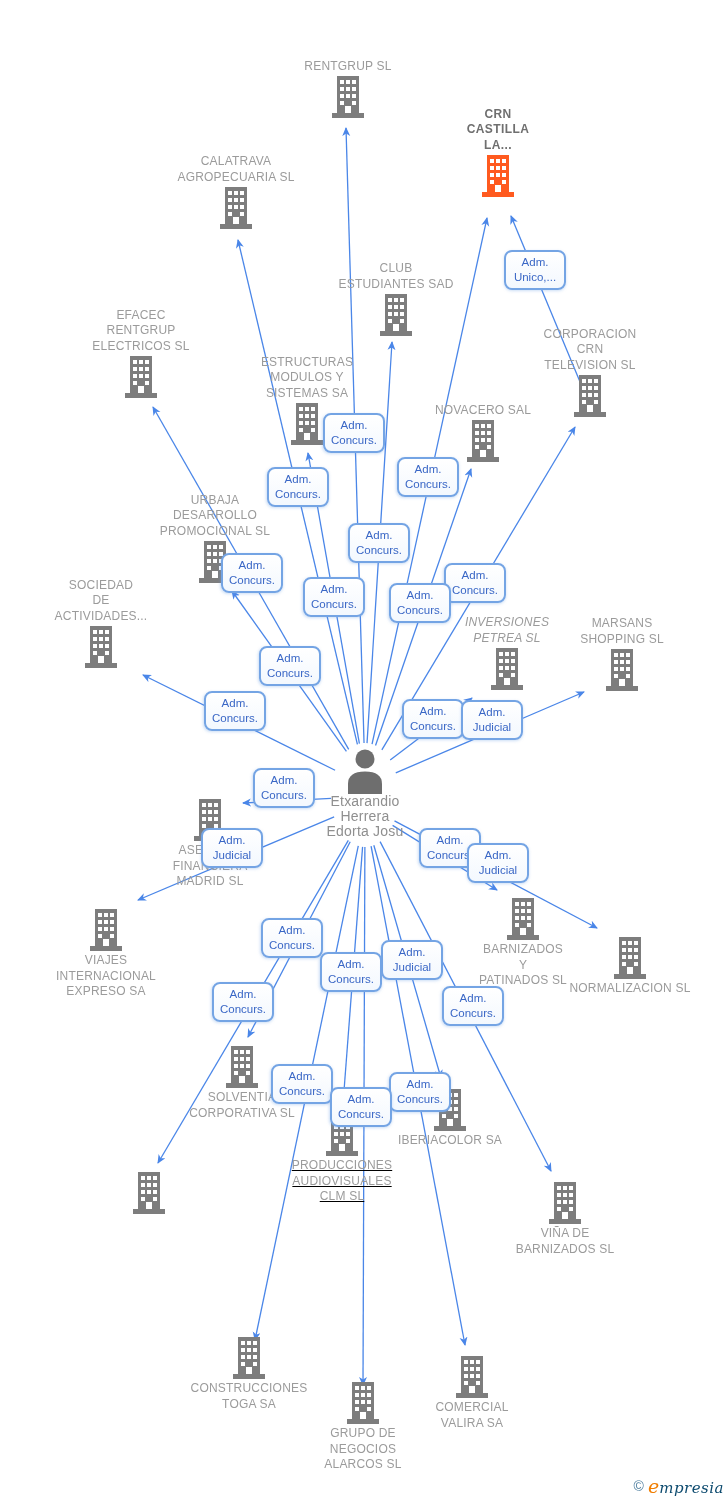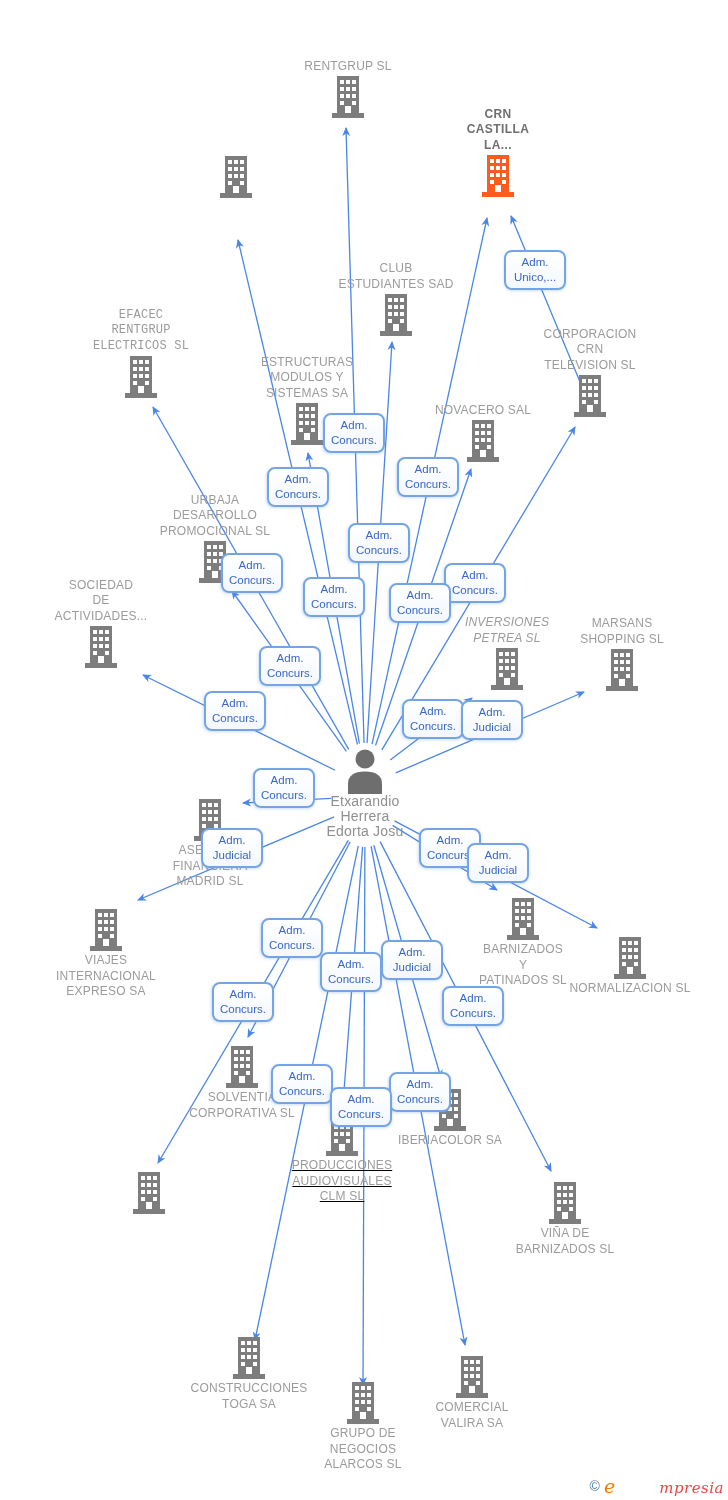--- a/index.html
+++ b/index.html
@@ -29,21 +29,21 @@
   }
   .edge-label div { white-space:nowrap; }
   .footer {
     position:absolute; right:4px; bottom:3px; z-index:4;
     font-size:15px; display:flex; align-items:center; gap:4px;
     font-style:italic;
   }
   .footer .copy { color:#4e7fa0; font-style:normal; font-size:14px; }
   .footer .brand { font-family:"DejaVu Serif", serif; }
   .footer .brand .e { color:#f07d00; font-size:19px; }
-  .footer .brand .rest { color:#ef4444; letter-spacing:.5px;margin-left:44px; }
+  .footer .brand .rest { color:#0c4a6e; letter-spacing:.5px; }
 </style>
 </head>
 <body>
 
 <div class="canvas" style="--building: #7d7d7d; --building-hi: #ff5a1f; --label-text: #9b9b9b; --box-border: #74a4e4; --box-text: #3a67c6;">
 
   <svg class="edges-layer" width="728" height="1500" aria-hidden="true">
     <defs>
       <marker id="arrow" markerWidth="10" markerHeight="9" refX="8" refY="4" orient="auto" markerUnits="userSpaceOnUse">
         <path d="M0,0 L9,4 L0,8 L2.6,4 Z" class="arrow-head" fill="#4a86e8"></path>
@@ -113,34 +113,38 @@
         <div class="node-label">
           <div>CRN</div>
           <div>CASTILLA</div>
           <div>LA...</div>
         </div>
         <svg width="38" height="42" class="bld">
           <use href="#building"></use>
         </svg>
       </div>
       <div class="company" style="left: 156px; top: 154px;">
+        <div class="node-label">
+          <div>CALATRAVA</div>
+          <div>AGROPECUARIA SL</div>
+        </div>
         <svg width="38" height="42" class="bld">
           <use href="#building"></use>
         </svg>
       </div>
       <div class="company" style="left: 316px; top: 261px;">
         <div class="node-label">
           <div>CLUB</div>
           <div>ESTUDIANTES SAD</div>
         </div>
         <svg width="38" height="42" class="bld">
           <use href="#building"></use>
         </svg>
       </div>
-      <div class="company" style="left: 61px; top: 307.5px; font-family: Liberation Mono, monospace;">
+      <div class="company" style="left: 61px; top: 307.5px;">
         <div class="node-label">
           <div>EFACEC</div>
           <div>RENTGRUP</div>
           <div>ELECTRICOS SL</div>
         </div>
         <svg width="38" height="42" class="bld">
           <use href="#building"></use>
         </svg>
       </div>
       <div class="company" style="left: 227px; top: 354.5px;">

